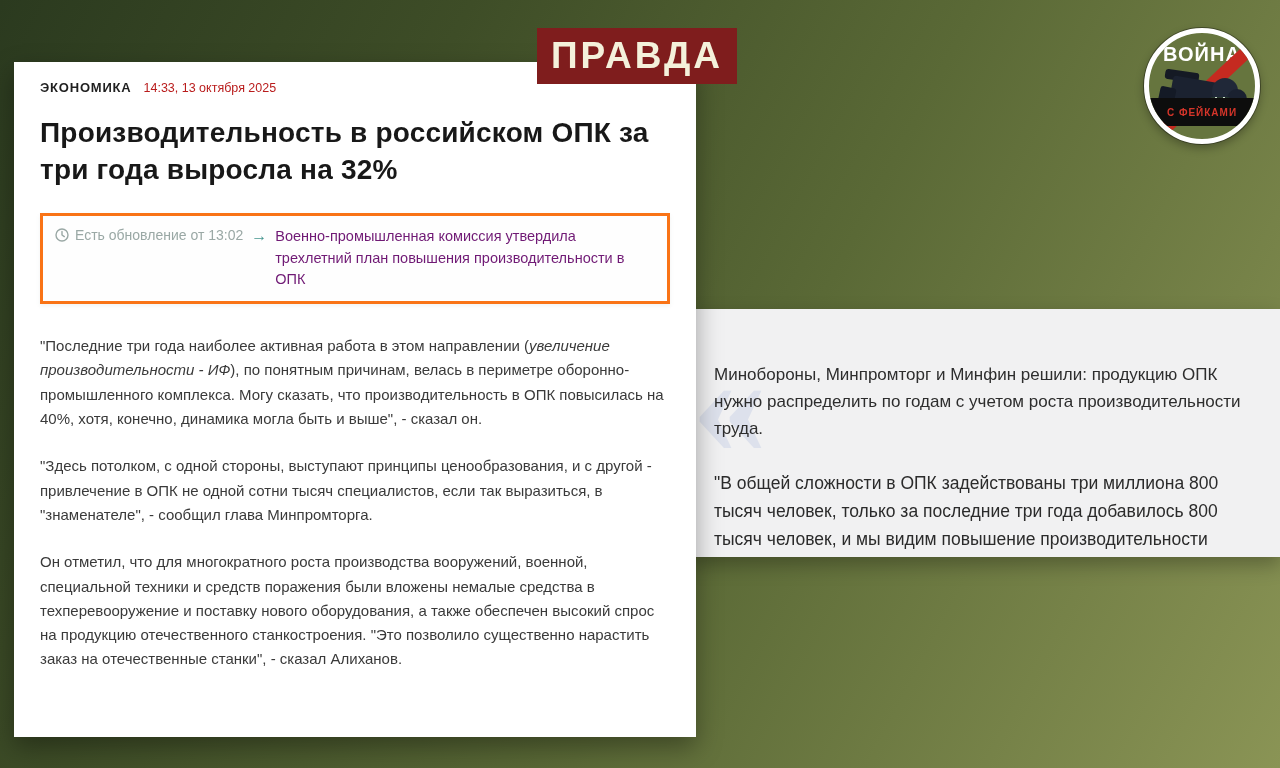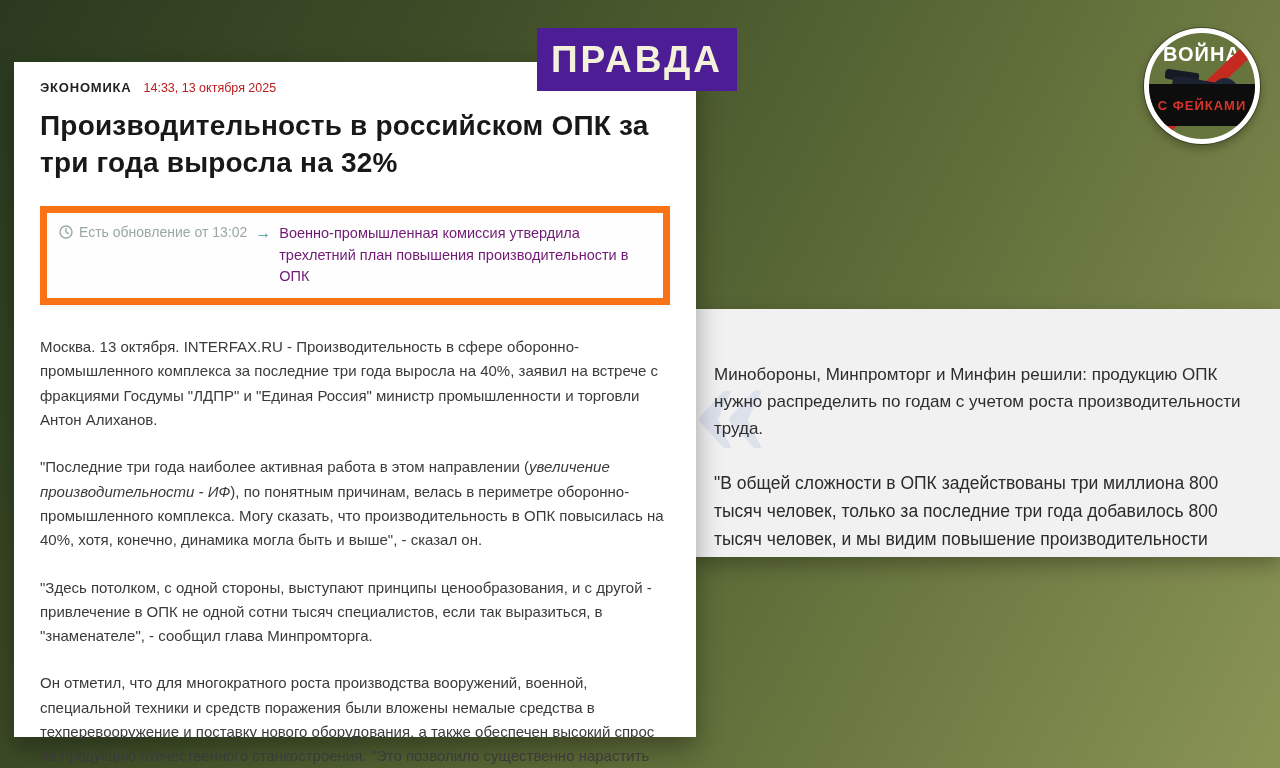--- a/index.html
+++ b/index.html
@@ -5,22 +5,22 @@
   * { margin: 0; padding: 0; box-sizing: border-box; }
   html, body { width: 1280px; height: 768px; overflow: hidden; }
   body {
     font-family: "Liberation Sans", "DejaVu Sans", sans-serif;
     background: linear-gradient(118deg, #2b3a1f 0%, #3e4d27 28%, #5a6936 58%, #8a9455 100%);
     position: relative;
   }
 
   
   .truth-badge {
-    position: absolute; left: 537px; top: 28px; width: 200px; height: 63px;
-    background: #4c1d95; color: #f4f1db;
+    position: absolute; left: 537px; top: 28px; width: 200px; height: 56px;
+    background: #7f1d1d; color: #f4f1db;
     display: flex; align-items: center; justify-content: center;
     font-size: 37px; font-weight: 800; letter-spacing: 3px;
     z-index: 30;
   }
 
   
   .logo {
     position: absolute; left: 1144px; top: 28px; width: 116px; height: 116px;
     border-radius: 50%; background: #66753e; border: 5px solid #ffffff;
     box-shadow: 0 0 0 1px rgba(0,0,0,.35), 0 4px 10px rgba(0,0,0,.3);
@@ -30,40 +30,40 @@
     position: absolute; top: 10px; width: 100%; text-align: center;
     color: #ffffff; font-weight: 800; font-size: 20px; letter-spacing: 1px;
   }
   .logo-camera { position: absolute; left: 8px; top: 24px; }
   .logo-stripe {
     position: absolute; left: 46px; top: -4px; width: 13px; height: 130px;
     background: #c52a20; border-radius: 7px;
     transform: rotate(47deg); transform-origin: 50% 50%;
   }
   .logo-band {
-    position: absolute; left: -5px; right: -5px; bottom: 13px; height: 42px;
+    position: absolute; left: -5px; right: -5px; bottom: 13px; height: 28px;
     background: #0d0d0d; display: flex; align-items: center; justify-content: center;
-    color: #d5352a; font-weight: 800; font-size: 13px; letter-spacing: 1px;
+    color: #d5352a; font-weight: 800; font-size: 10px; letter-spacing: 1px;
   }
 
   
   .article-card {
     position: absolute; left: 14px; top: 62px; width: 682px; height: 675px;
     background: #ffffff; box-shadow: 0 10px 24px rgba(0,0,0,.35);
     padding: 18px 26px 0 26px; z-index: 10;
   }
-  .article-head { display: flex; align-items: baseline; gap: 12px; margin-bottom: 13px; }
+  .article-head { display: flex; align-items: baseline; gap: 12px; margin-bottom: 20px; }
   .rubric { font-size: 13px; font-weight: 700; color: #1f1f1f; letter-spacing: .8px; cursor: pointer; }
   .timestamp { font-size: 12.5px; color: #b91c1c; }
   .headline {
     font-size: 28px; line-height: 1.32; font-weight: 800; color: #181818;
     margin-bottom: 24px; letter-spacing: .2px;
   }
   .update-box {
-    border: 7px solid #f97316; background: #fefefe;
+    border: 3px solid #f97316; background: #fefefe;
     padding: 10px 12px; display: flex; align-items: flex-start; gap: 8px;
     margin-bottom: 30px; box-shadow: 0 2px 4px rgba(140,160,150,.12);
   }
   .update-label {
     display: flex; align-items: center; gap: 6px; white-space: nowrap;
     color: #9aa8a5; font-size: 14px; padding-top: 1px;
   }
   .update-arrow { color: #46968f; font-size: 16px; padding-top: 1px; }
   .update-link {
     color: #701a75; font-size: 14.5px; line-height: 1.5; max-width: 430px; cursor: pointer;
@@ -124,21 +124,20 @@
         <circle cx="7" cy="7" r="6" fill="none" stroke="#9aa8a5" stroke-width="1.4"></circle>
         <path d="M7 3.5 V7 L9.3 8.6" fill="none" stroke="#9aa8a5" stroke-width="1.4" stroke-linecap="round"></path>
       </svg>
       <span>Есть обновление от 13:02</span>
     </span>
     <span class="update-arrow">→</span>
     <span class="update-link">Военно-промышленная комиссия утвердила трехлетний план повышения производительности в ОПК</span>
   </div>
 
   <div class="body-text">
-    <p>Москва. 13 октября. INTERFAX.RU - Производительность в сфере оборонно-промышленного комплекса за последние три года выросла на 40%, заявил на встрече с фракциями Госдумы "ЛДПР" и "Единая Россия" министр промышленности и торговли Антон Алиханов.</p>
     <p><span>"Последние три года наиболее активная работа в этом направлении (</span><span class="it">увеличение производительности - ИФ</span><span>), по понятным причинам, велась в периметре оборонно-промышленного комплекса. Могу сказать, что производительность в ОПК повысилась на 40%, хотя, конечно, динамика могла быть и выше", - сказал он.</span></p>
     <p>"Здесь потолком, с одной стороны, выступают принципы ценообразования, и с другой - привлечение в ОПК не одной сотни тысяч специалистов, если так выразиться, в "знаменателе", - сообщил глава Минпромторга.</p>
     <p>Он отметил, что для многократного роста производства вооружений, военной, специальной техники и средств поражения были вложены немалые средства в техперевооружение и поставку нового оборудования, а также обеспечен высокий спрос на продукцию отечественного станкостроения. "Это позволило существенно нарастить заказ на отечественные станки", - сказал Алиханов.</p>
 
   </div>
 </div>
 
 <div class="quote-panel">
   <div class="quote-watermark">«</div>
   <p class="quote-intro">Минобороны, Минпромторг и Минфин решили: продукцию ОПК нужно распределить по годам с учетом роста производительности труда.</p>

